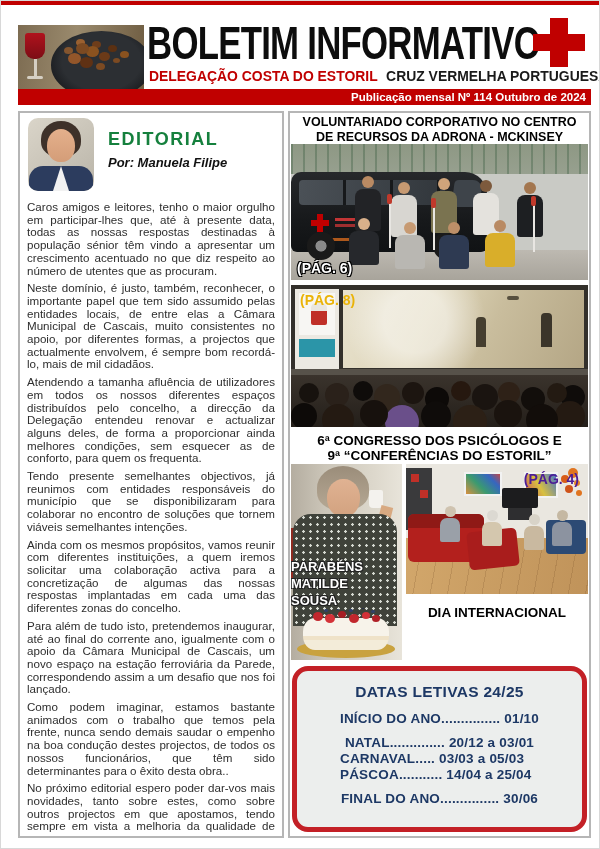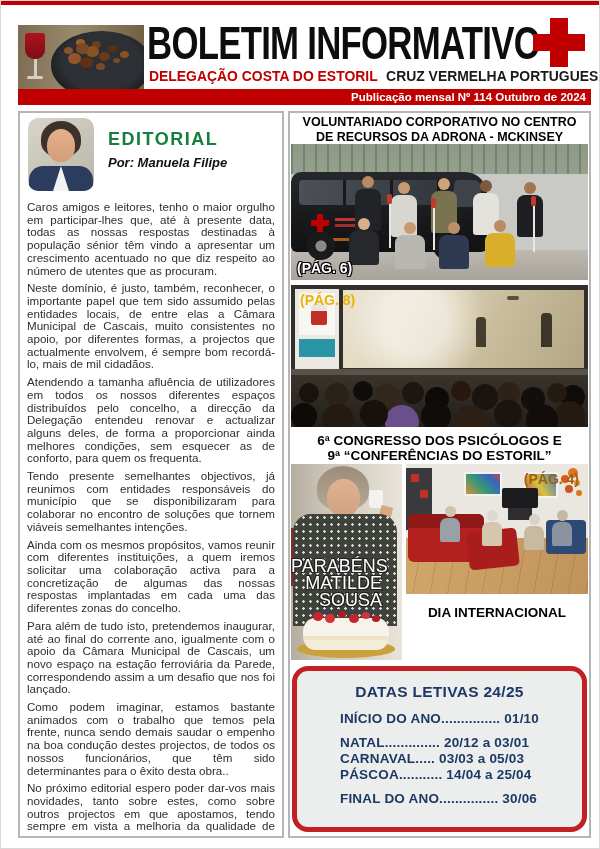--- a/index.html
+++ b/index.html
@@ -51,21 +51,21 @@
 
   
   .right-box{position:absolute;left:287px;top:110px;width:303px;height:727px;border:2px solid #b6b6b6;
              box-sizing:border-box;background:#fff;}
   .r-head{position:absolute;top:2px;left:0;right:0;text-align:center;font-weight:bold;font-size:12.5px;
           line-height:14.5px;color:#000;}
   .pag{position:absolute;font-weight:bold;font-size:14px;z-index:5;}
   .pag-6{left:6px;bottom:4px;color:#fff;
          text-shadow:-1px -1px 0 #000,1px -1px 0 #000,-1px 1px 0 #000,1px 1px 0 #000;}
   .pag-8{left:9px;top:7px;color:#eab308;}
-  .pag-4{right:9px;top:7px;color:#a16207;}
+  .pag-4{right:9px;top:7px;color:#4c1d95;}
 
   
   .photo-van{position:absolute;top:31px;left:1px;width:297px;height:136px;overflow:hidden;background:#c9cac5;}
   .van-trees{position:absolute;left:0;top:0;width:100%;height:30px;
              background:repeating-linear-gradient(90deg,rgba(40,80,50,.30) 0 2px,transparent 2px 12px),
                         linear-gradient(#8e9884,#97a08f);}
   .van-ground{position:absolute;left:0;bottom:0;width:100%;height:30px;background:linear-gradient(#bdb9b1,#a8a49b);}
   .van-body{position:absolute;left:0;top:28px;width:196px;height:80px;border-radius:10px 22px 6px 6px;
             background:linear-gradient(#26282b,#17191b 60%,#101214);}
   .van-win{position:absolute;top:8px;left:8px;width:146px;height:25px;border-radius:4px;
@@ -126,22 +126,22 @@
   .mt-top{position:absolute;left:2px;top:50px;width:104px;height:112px;border-radius:18px 18px 0 0;
           background-image:radial-gradient(circle,#d8dcd4 1px,transparent 1.5px);background-size:7px 7px;
           background-color:#3f423a;}
   .mt-plate{position:absolute;left:6px;top:176px;width:98px;height:18px;border-radius:50%;background:#c9a23f;}
   .mt-cake{position:absolute;left:12px;top:154px;width:86px;height:32px;border-radius:12px/14px;
            background:linear-gradient(#f7f3ea 0 55%,#efe2c8 55% 70%,#f3ecd9 70%);}
   .mt-berries{position:absolute;left:22px;top:148px;width:10px;height:9px;border-radius:50%;background:#c2272d;
               box-shadow:12px 2px 0 0 #d43238,24px -2px 0 -1px #a61e24,36px 2px 0 0 #c2272d,48px -1px 0 -1px #d43238,
               58px 2px 0 -1px #b02027,8px -6px 0 -3px #31406b,20px -7px 0 -4px #222c4e,33px -6px 0 -3px #31406b,
               45px -8px 0 -4px #222c4e,55px -5px 0 -3px #31406b;}
-  .mt-text{position:absolute;left:0;width:82%;top:48%;text-align:right;color:#fff;font-weight:normal;
-           font-size:18px;line-height:17px;
+  .mt-text{position:absolute;left:0;width:82%;top:48%;text-align:left;color:#fff;font-weight:bold;
+           font-size:13px;line-height:17px;
            text-shadow:-1px -1px 0 #222,1px -1px 0 #222,-1px 1px 0 #222,1px 1px 0 #222;}
 
   
   .photo-idoso{position:absolute;top:351px;left:116px;width:182px;height:130px;overflow:hidden;background:#eae7e0;}
   .id-floor{position:absolute;left:0;top:74px;width:100%;height:56px;
             background:repeating-linear-gradient(100deg,transparent 0 16px,rgba(120,80,40,.22) 16px 17px),
                        linear-gradient(100deg,#d2a76b,#c0935a);}
   .id-shelf{position:absolute;left:0;top:4px;width:26px;height:62px;background:#3a3a3c;}
   .id-red1{position:absolute;left:5px;top:10px;width:8px;height:8px;background:#c03028;}
   .id-red2{position:absolute;left:14px;top:26px;width:8px;height:8px;background:#c03028;}
@@ -162,21 +162,21 @@
   .id-p .bd{width:20px;height:24px;border-radius:7px 7px 2px 2px;margin-top:1px;}
   .caption-idoso{position:absolute;top:492px;left:116px;width:182px;text-align:center;font-weight:bold;
                  font-size:13.5px;line-height:16px;color:#000;}
 
   
   .datas-box{position:absolute;top:553px;left:2px;right:2px;height:166px;border:5px solid #c32026;
              border-radius:16px;background:#eceeed;box-sizing:border-box;text-align:center;color:#1d3865;}
   .datas-title{margin-top:11px;font-size:15.5px;font-weight:bold;line-height:20px;letter-spacing:.3px;}
   .datas-rows{display:inline-block;text-align:left;margin-top:9px;font-size:13.5px;font-weight:bold;
               line-height:16px;letter-spacing:.2px;}
-  .datas-rows .gap{margin-top:8px;}
+  .datas-rows .gap{margin-top:8px;text-align:center;}
 </style>
 </head>
 <body>
 
 <div class="page">
   <div class="red-strip"></div>
 
   <div class="photo-chestnuts">
     <div class="wood"></div>
     <div class="pan"></div>

